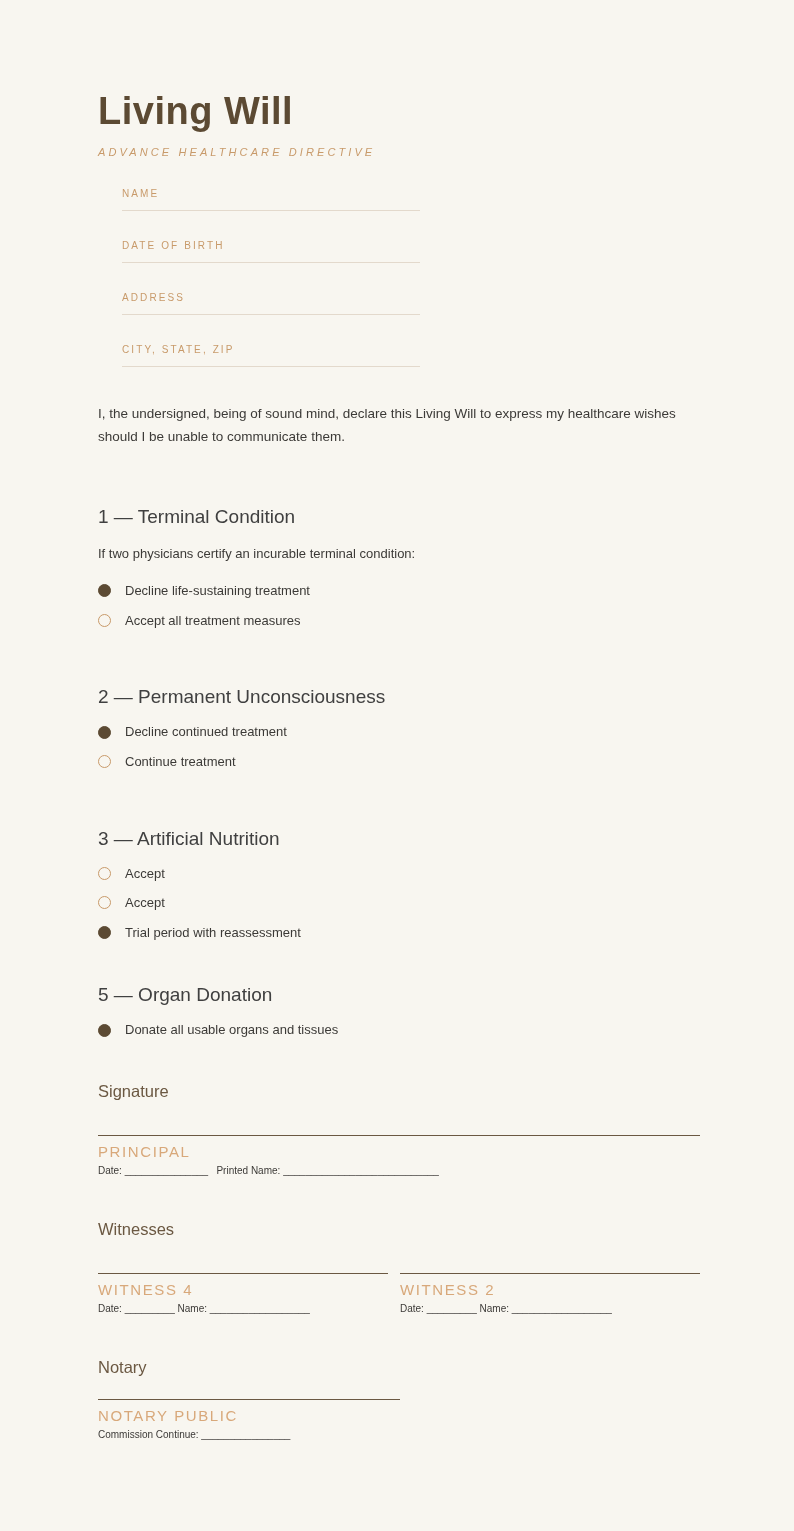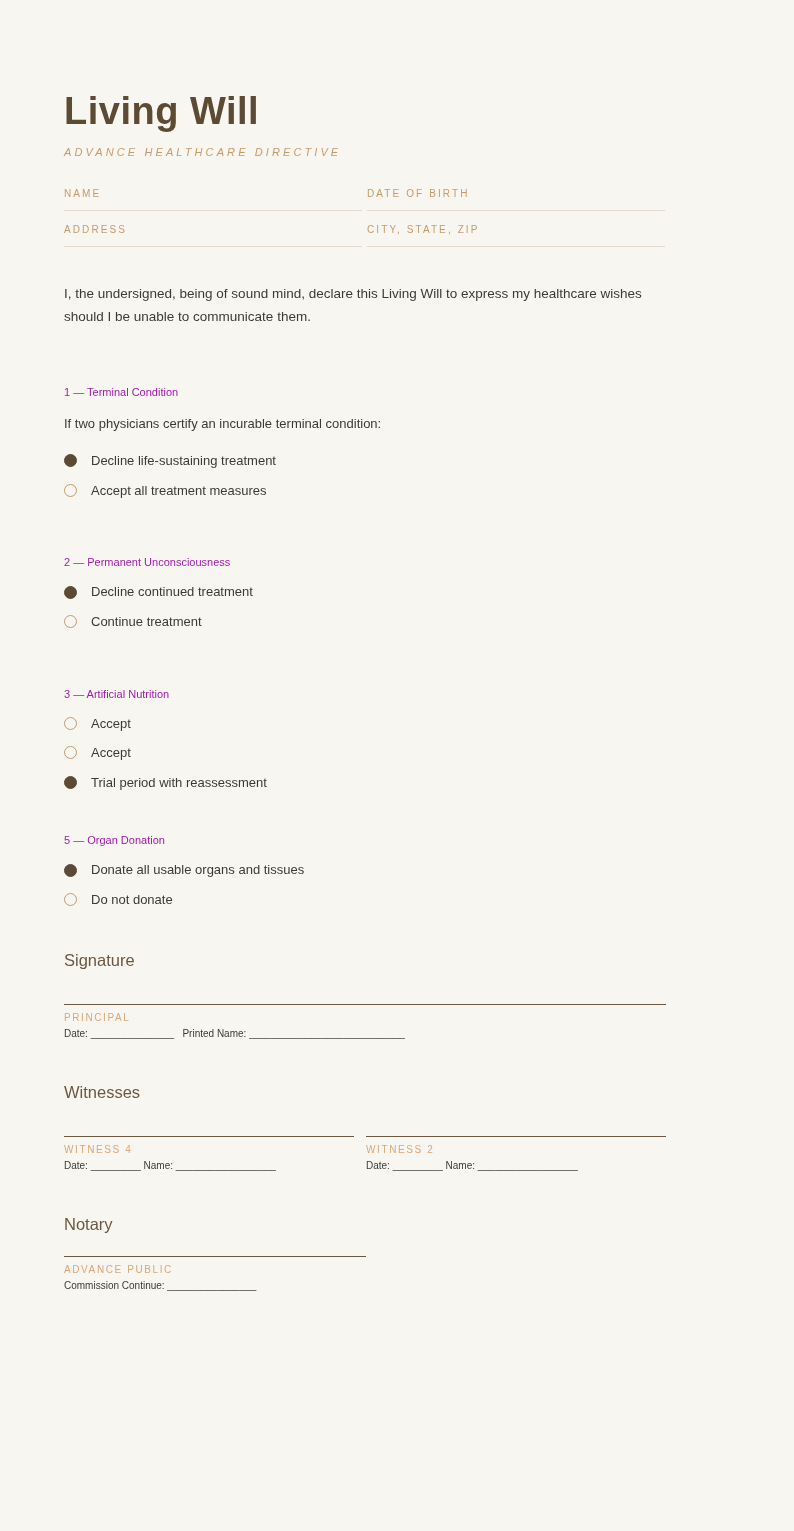--- a/index.html
+++ b/index.html
@@ -13,21 +13,21 @@
     font-family: "Liberation Sans", sans-serif;
     color: #3a3a38;
     -webkit-font-smoothing: antialiased;
   }
   .page {
     position: relative;
     width: 794px;
     height: 1531px;
     background: #f8f6f0;
     box-sizing: border-box;
-    padding: 0 64px;
+    padding: 0 98px;
   }
   .content {
     width: 602px;
     padding-top: 92px;
   }
 
   
   .doc-title {
     font-size: 38px;
     font-weight: bold;
@@ -41,21 +41,22 @@
     color: #c89a6a;
     letter-spacing: 3.1px;
     margin: 0 0 30px 0;
     font-style: italic;
   }
 
   
   .field-grid {
     display: flex;
     flex-wrap: wrap;
-    gap: 0 4px;
+    gap: 16px 4px;
+    margin-left: 24px;
   }
   .field {
     width: 299px;
     box-sizing: border-box;
     padding-right: 1px;
     margin-bottom: 13px;
   }
   .field-label {
     font-size: 10px;
     color: #c89a6a;
@@ -77,22 +78,22 @@
   }
 
   
   .section {
     margin-top: 58px;
   }
   .section.tight {
     margin-top: 44px;
   }
   .section-title {
-    font-size: 11px;
-    color: #a21caf;
+    font-size: 19px;
+    color: #404040;
     margin: 0 0 16px 0;
     font-weight: normal;
   }
   .section-note {
     font-size: 13px;
     line-height: 1.6;
     color: #3c3a37;
     margin: 0 0 18px 0;
   }
   .section-note.last {
@@ -137,21 +138,21 @@
     font-size: 16.5px;
     color: #6b5842;
     font-weight: normal;
     margin: 0 0 34px 0;
   }
   .sig-line {
     border-bottom: 1.3px solid #6b5842;
     height: 0;
   }
   .sig-caption {
-    font-size: 10px;
+    font-size: 15px;
     color: #d8a87a;
     letter-spacing: 1.6px;
     padding-top: 7px;
   }
   .sig-fields {
     font-size: 10px;
     color: #3c3a37;
     padding-top: 5px;
     white-space: pre;
   }
@@ -247,24 +248,20 @@
       </ul>
     </div>
 
 
     <div class="section tight">
       <h2 class="section-title">5 — Organ Donation</h2>
       <ul class="options">
         <li class="option">
           <span class="radio on"></span>
           <span class="option-label">Donate all usable organs and tissues</span>
-        </li>
-        <li class="option">
-          <span class="radio off"></span>
-          <span class="option-label">Do not donate</span>
         </li>
       </ul>
     </div>
 
     <div class="section tight">
       <h2 class="block-heading">Signature</h2>
       <div>
         <div class="sig-line"></div>
         <div class="sig-caption">PRINCIPAL</div>
         <div class="sig-fields">Date: _______________   Printed Name: ____________________________</div>
@@ -284,19 +281,19 @@
           <div class="sig-caption">WITNESS 2</div>
           <div class="sig-fields">Date: _________ Name: __________________</div>
         </div>
       </div>
     </div>
 
     <div class="section tight">
       <h2 class="block-heading" style="margin-bottom:22px;">Notary</h2>
       <div class="notary-rule-wrap">
         <div class="sig-line"></div>
-        <div class="sig-caption">ADVANCE PUBLIC</div>
+        <div class="sig-caption">NOTARY PUBLIC</div>
         <div class="sig-fields">Commission Continue: ________________</div>
       </div>
     </div>
 
   </div>
 </div>
 
 </body></html>

